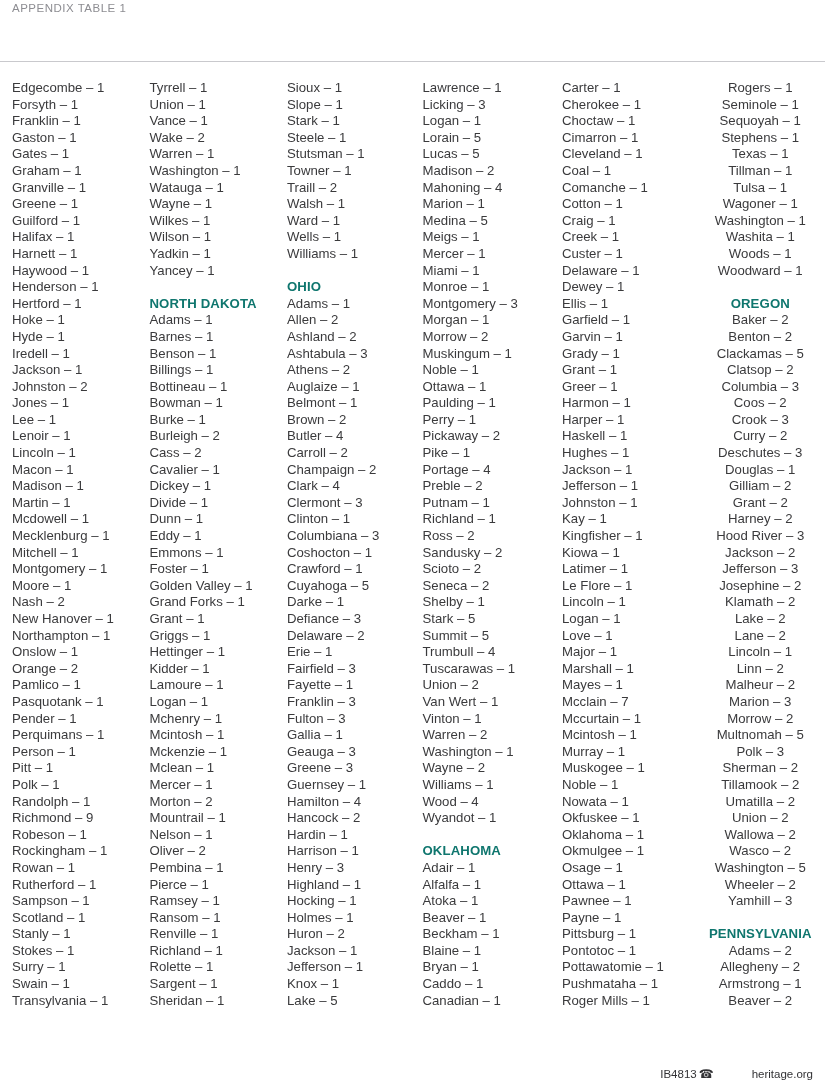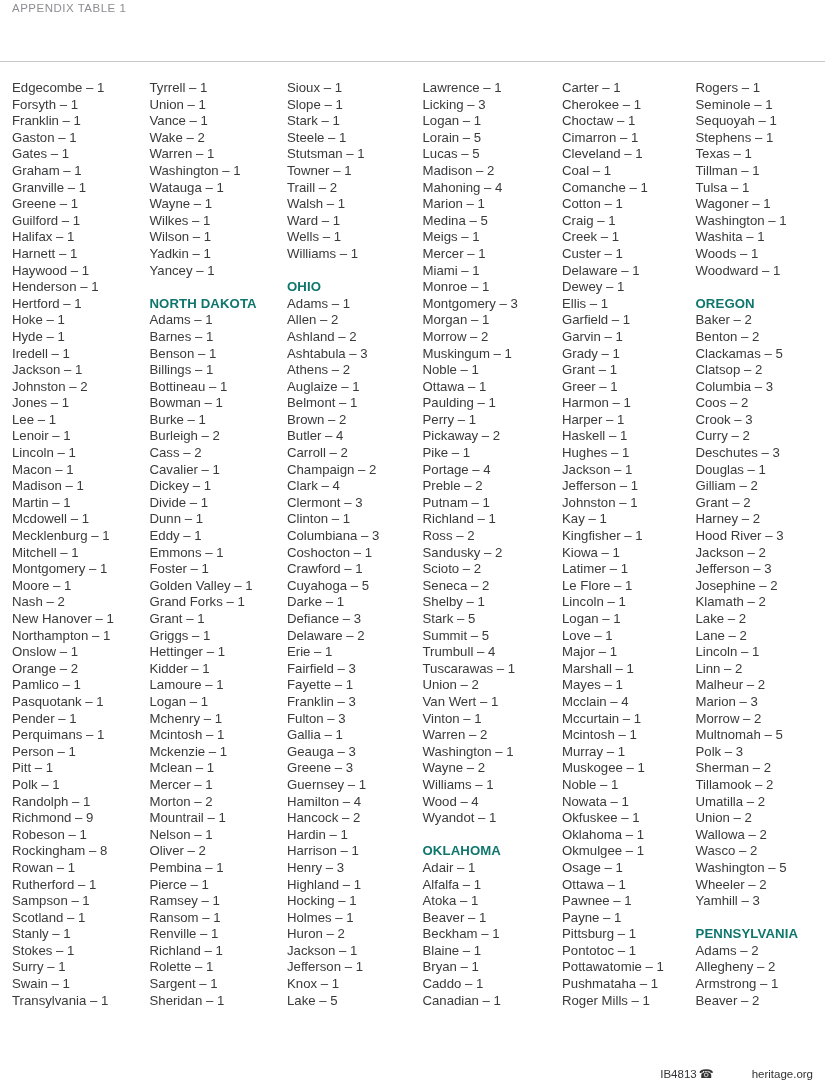--- a/index.html
+++ b/index.html
@@ -68,21 +68,21 @@
     align-items: flex-start;
   }
 
   .col {
     width: 137.5px;
     flex: 0 0 137.5px;
     box-sizing: border-box;
     padding-left: 12px;
   }
   .col:nth-child(4) { padding-left: 10px; }
-  .col:nth-child(6) { padding-left: 8px; }
+  .col:nth-child(6) { padding-left: 8px; text-align: center; }
 
   .entry {
     font-size: 13.2px;
     line-height: 16.6px;
     height: 16.6px;
     color: #3a3a3c;
     white-space: nowrap;
     font-weight: 400;
   }
 
@@ -172,21 +172,21 @@
         <div class="entry">Pamlico – 1</div>
         <div class="entry">Pasquotank – 1</div>
         <div class="entry">Pender – 1</div>
         <div class="entry">Perquimans – 1</div>
         <div class="entry">Person – 1</div>
         <div class="entry">Pitt – 1</div>
         <div class="entry">Polk – 1</div>
         <div class="entry">Randolph – 1</div>
         <div class="entry">Richmond – 9</div>
         <div class="entry">Robeson – 1</div>
-        <div class="entry">Rockingham – 8</div>
+        <div class="entry">Rockingham – 1</div>
         <div class="entry">Rowan – 1</div>
         <div class="entry">Rutherford – 1</div>
         <div class="entry">Sampson – 1</div>
         <div class="entry">Scotland – 1</div>
         <div class="entry">Stanly – 1</div>
         <div class="entry">Stokes – 1</div>
         <div class="entry">Surry – 1</div>
         <div class="entry">Swain – 1</div>
         <div class="entry">Transylvania – 1</div>
       </div>
@@ -395,21 +395,21 @@
         <div class="entry">Kingfisher – 1</div>
         <div class="entry">Kiowa – 1</div>
         <div class="entry">Latimer – 1</div>
         <div class="entry">Le Flore – 1</div>
         <div class="entry">Lincoln – 1</div>
         <div class="entry">Logan – 1</div>
         <div class="entry">Love – 1</div>
         <div class="entry">Major – 1</div>
         <div class="entry">Marshall – 1</div>
         <div class="entry">Mayes – 1</div>
-        <div class="entry">Mcclain – 4</div>
+        <div class="entry">Mcclain – 7</div>
         <div class="entry">Mccurtain – 1</div>
         <div class="entry">Mcintosh – 1</div>
         <div class="entry">Murray – 1</div>
         <div class="entry">Muskogee – 1</div>
         <div class="entry">Noble – 1</div>
         <div class="entry">Nowata – 1</div>
         <div class="entry">Okfuskee – 1</div>
         <div class="entry">Oklahoma – 1</div>
         <div class="entry">Okmulgee – 1</div>
         <div class="entry">Osage – 1</div>

